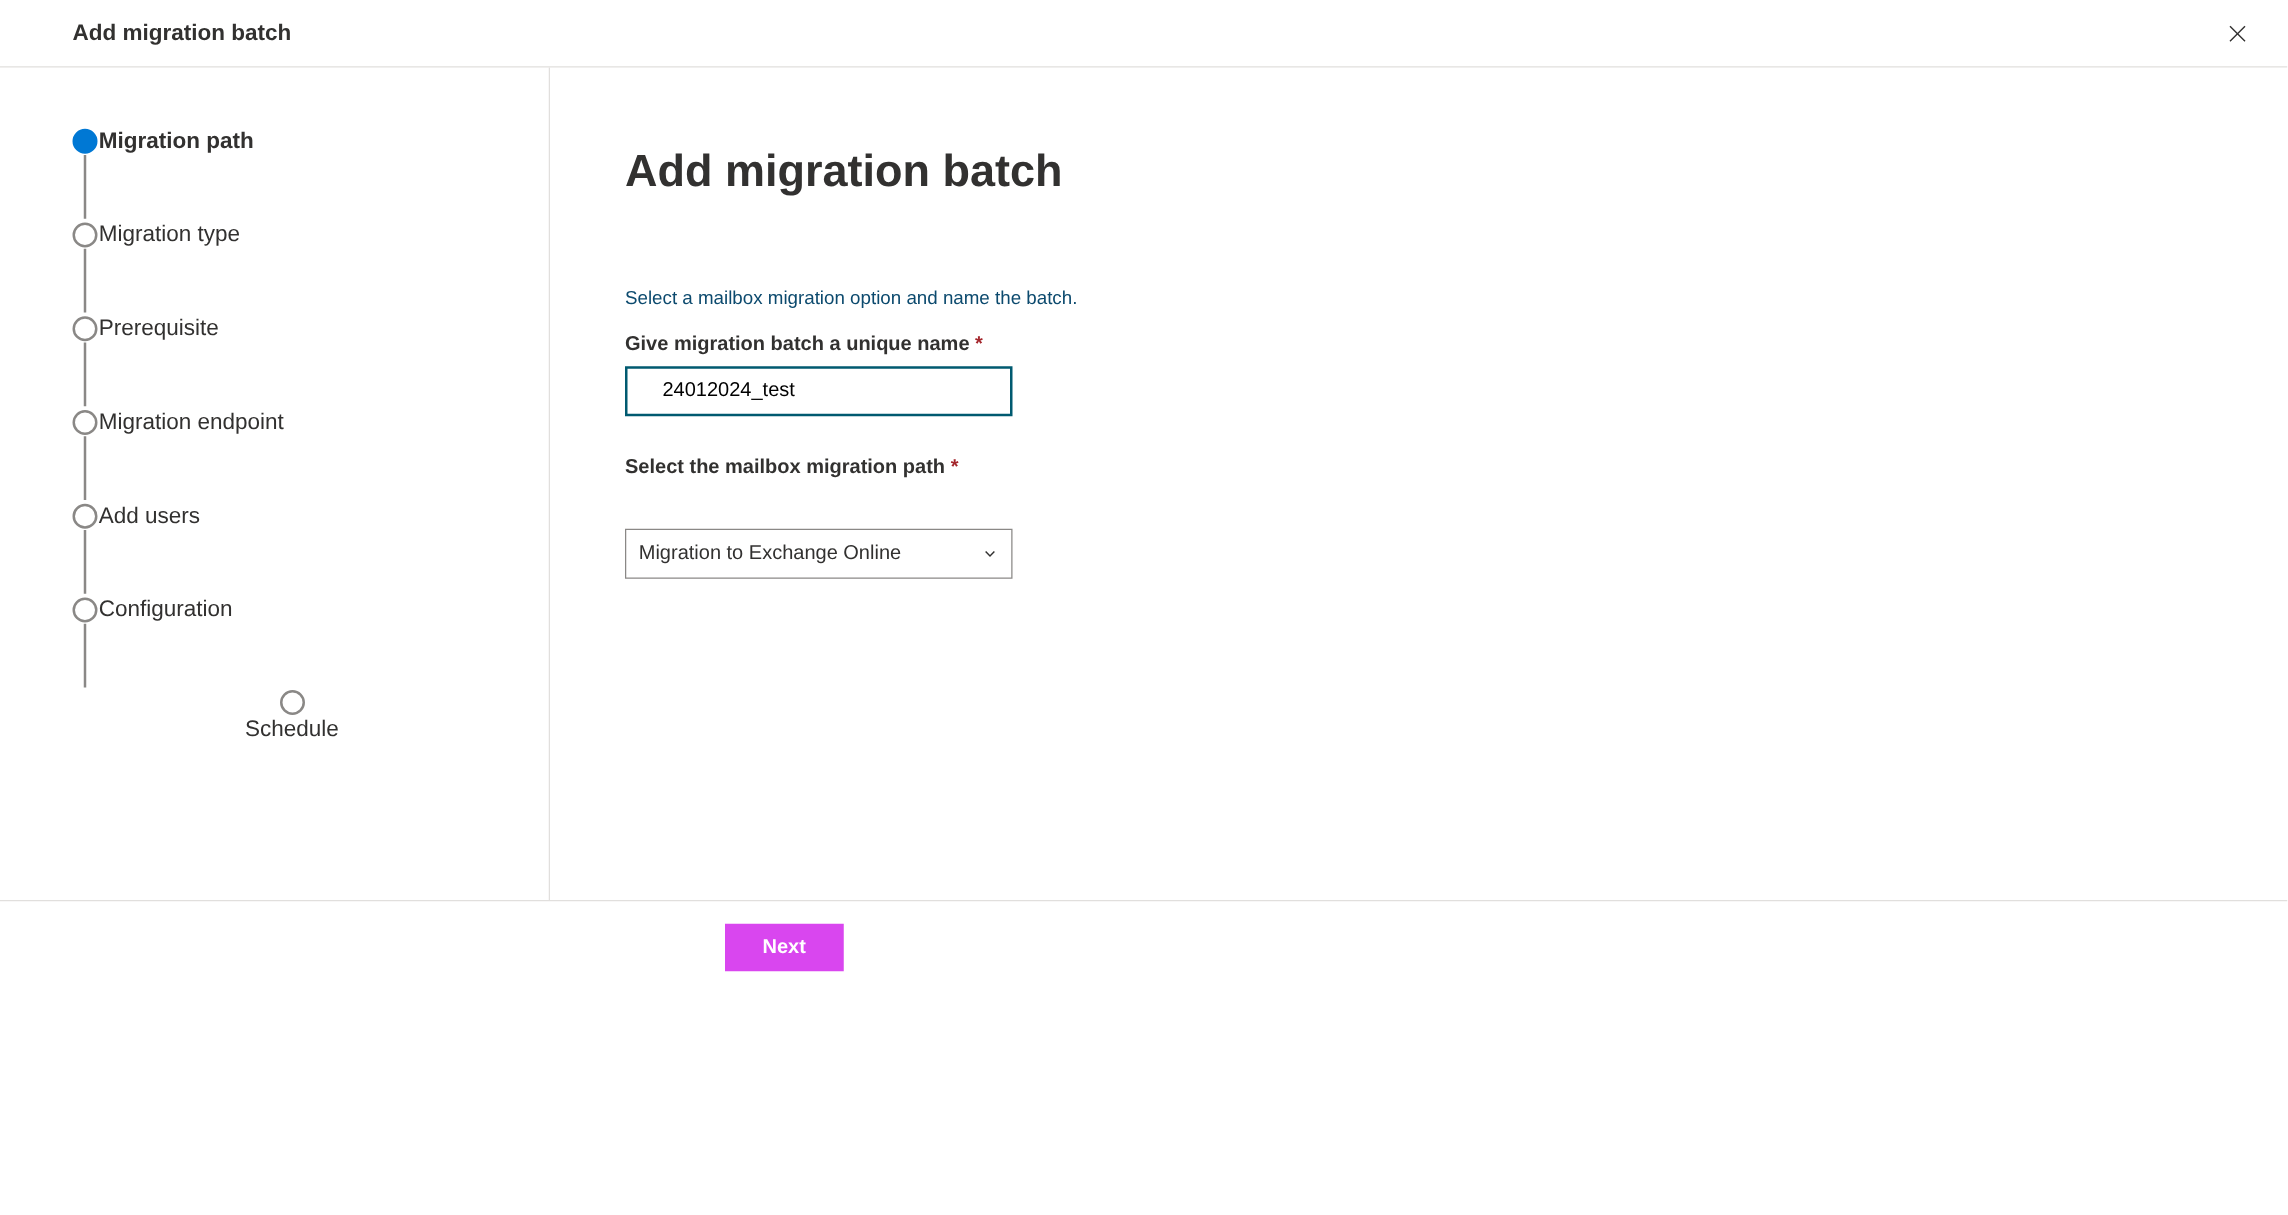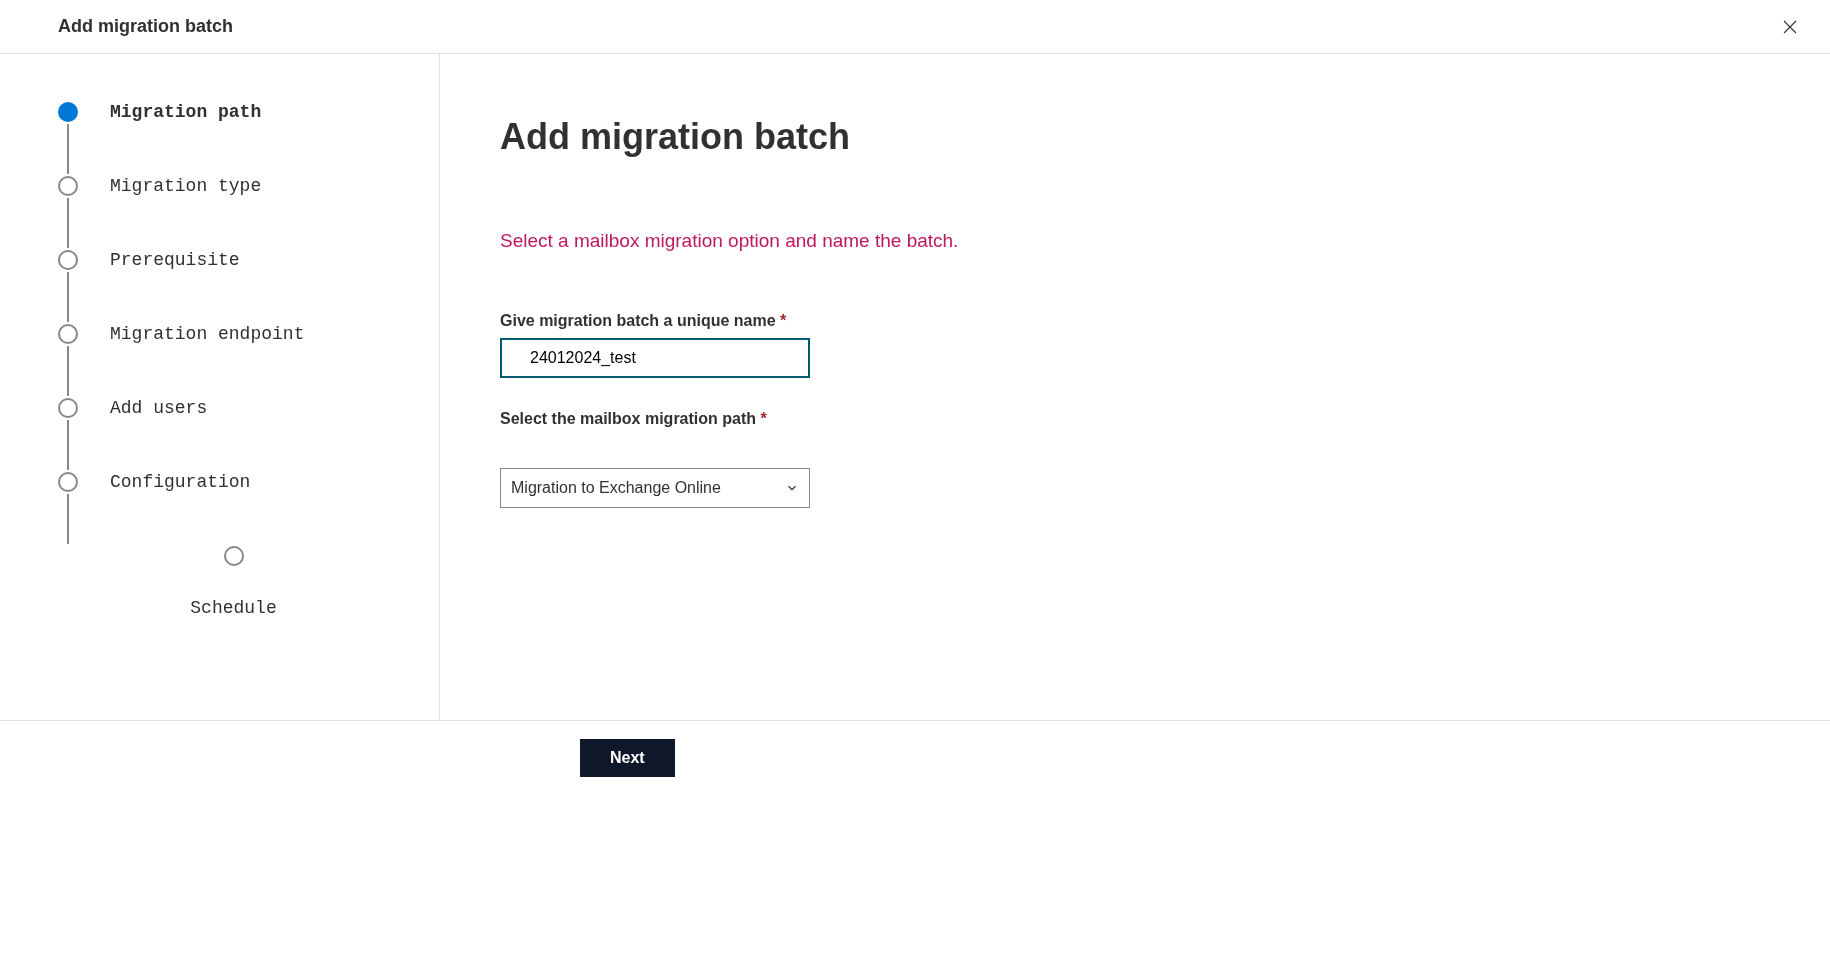--- a/index.html
+++ b/index.html
@@ -45,24 +45,23 @@
     
     .sidebar {
       width: 440px;
       padding: 48px 30px 30px 58px;
       border-right: 1px solid #e1dfdd;
     }
     .steps { list-style: none; }
     .step {
       display: flex;
       align-items: center;
-      gap: 32px;
+      gap: 1px;
       position: relative;
       padding-bottom: 54px;
-      font-family: Liberation Mono, monospace;
     }
     .step:last-child { padding-bottom: 0; flex-direction: column; }
     .step-marker {
       width: 20px;
       height: 20px;
       border-radius: 50%;
       border: 2px solid #8a8886;
       background: #fff;
       flex-shrink: 0;
       position: relative;
@@ -94,23 +93,23 @@
       flex: 1;
       padding: 62px 60px;
     }
     .main-title {
       font-size: 36px;
       font-weight: 700;
       color: #323130;
       margin-bottom: 72px;
     }
     .main-desc {
-      font-size: 19px;
-      color: #be185d;
-      margin-bottom: 60px;
+      font-size: 15px;
+      color: #0c4a6e;
+      margin-bottom: 20px;
     }
     .field {
       margin-bottom: 32px;
     }
     .field-label {
       font-size: 16px;
       font-weight: 600;
       color: #323130;
       margin-bottom: 8px;
       display: block;
@@ -146,21 +145,21 @@
 
     
     .footer {
       border-top: 1px solid #e1dfdd;
       padding: 18px 0;
       display: flex;
       justify-content: flex-start;
       padding-left: 580px;
     }
     .next-btn {
-      background: #0f172a;
+      background: #d946ef;
       color: #fff;
       border: none;
       font-size: 16px;
       font-weight: 600;
       padding: 10px 30px;
       cursor: pointer;
       font-family: inherit;
     }
   </style>
 </head>

